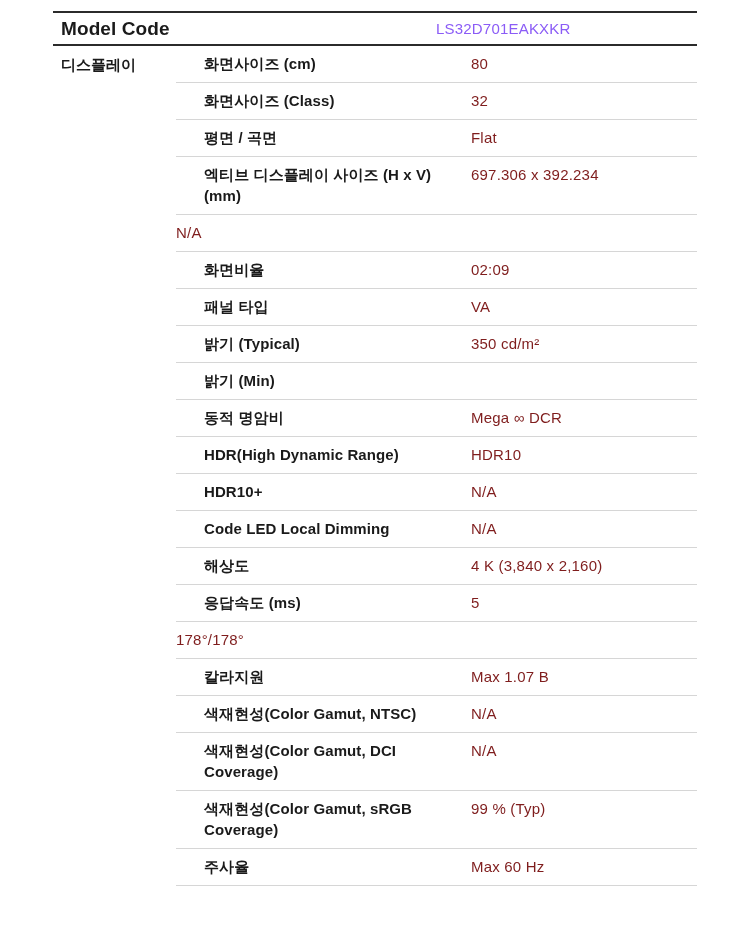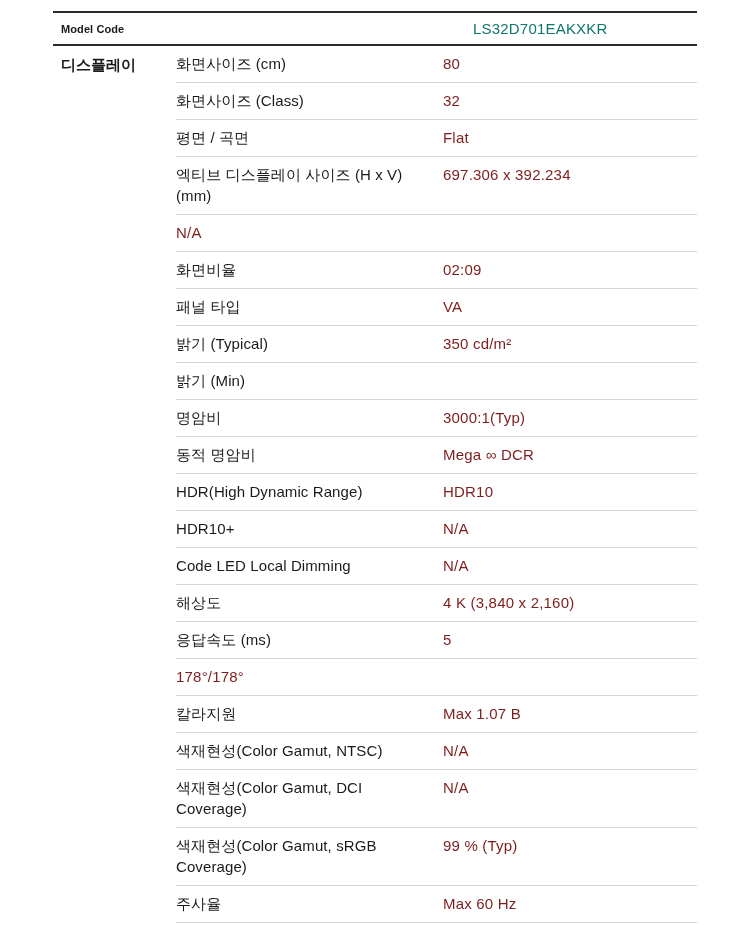--- a/index.html
+++ b/index.html
@@ -28,32 +28,31 @@
     align-items: center;
     height: 35px;
     box-sizing: border-box;
     border-top: 2px solid #2b2b2b;
     border-bottom: 2px solid #2b2b2b;
   }
   .model-label {
     width: 383px;
     padding-left: 8px;
     box-sizing: border-box;
-    font-size: 11px;
+    font-size: 19px;
     font-weight: 700;
     color: #1a1a1a;
     letter-spacing: 0.1px;
   }
   .model-value {
     flex: 1;
     font-size: 15px;
     font-weight: 400;
-    color: #0f766e;
+    color: #8b5cf6;
     letter-spacing: 0.2px;
-    margin-left: 37px;
   }
   
   .section {
     display: flex;
     align-items: stretch;
   }
   .section-col {
     width: 123px;
     box-sizing: border-box;
     padding-left: 8px;
@@ -74,24 +73,25 @@
     border-bottom: 1px solid #d6d6d6;
   }
   .rows .row:last-child {
     border-bottom: none;
   }
   .row-label {
     width: 267px;
     box-sizing: border-box;
     padding-right: 12px;
     font-size: 15px;
-    font-weight: 400;
+    font-weight: 700;
     color: #1a1a1a;
     line-height: 21px;
     letter-spacing: 0.1px;
+    margin-left: 28px;
   }
   .row-value {
     flex: 1;
     font-size: 15px;
     font-weight: 400;
     color: #7f1d1d;
     line-height: 21px;
     letter-spacing: 0.2px;
   }
 </style>
@@ -145,24 +145,20 @@
 
   <div class="row">
     <div class="row-label">밝기 (Typical)</div>
     <div class="row-value">350 cd/m²</div>
   </div>
 
   <div class="row">
     <div class="row-label">밝기 (Min)</div>
   </div>
 
-  <div class="row">
-    <div class="row-label">명암비</div>
-    <div class="row-value">3000:1(Typ)</div>
-  </div>
 
   <div class="row">
     <div class="row-label">동적 명암비</div>
     <div class="row-value">Mega ∞ DCR</div>
   </div>
 
   <div class="row">
     <div class="row-label">HDR(High Dynamic Range)</div>
     <div class="row-value">HDR10</div>
   </div>

